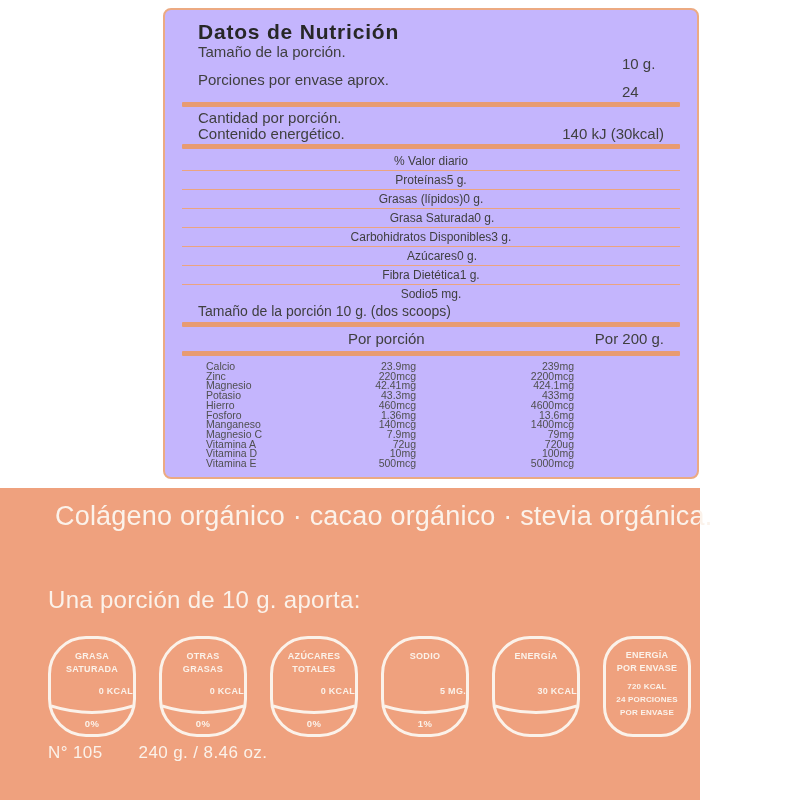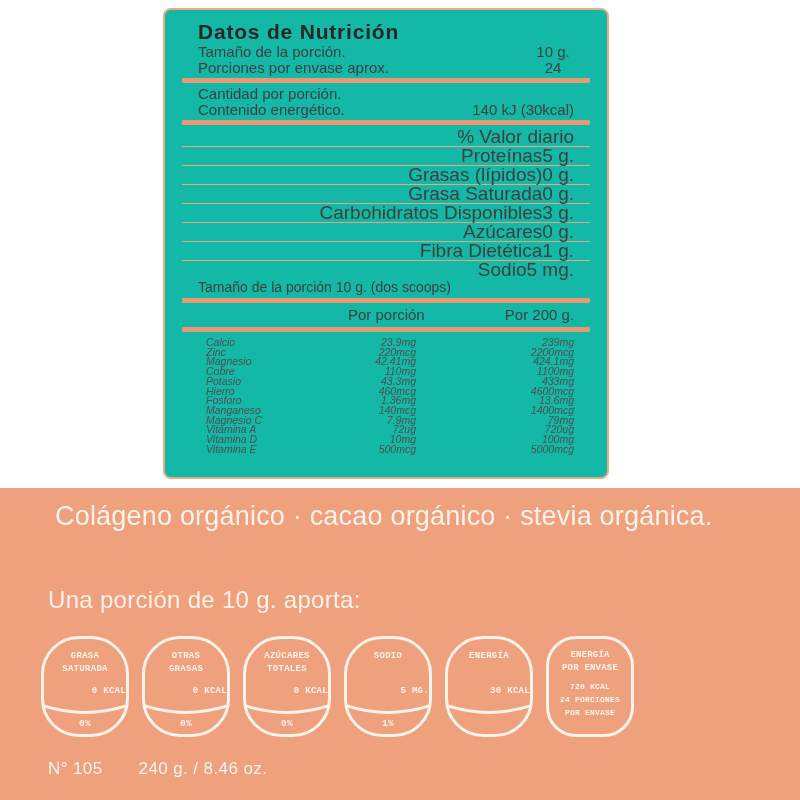--- a/index.html
+++ b/index.html
@@ -4,63 +4,63 @@
 <style>
   * { margin:0; padding:0; box-sizing:border-box; }
   html,body { background:#ffffff; }
   .page {
     position:relative; width:800px; height:800px; background:#ffffff;
     font-family:"Liberation Sans", sans-serif; overflow:hidden;
   }
 
   
   .panel {
-    position:absolute; left:163px; top:8px; width:446px; height:471px;
-    background:#14b8a6; border:2px solid #ecaa82; border-radius:8px;
+    position:absolute; left:163px; top:8px; width:536px; height:471px;
+    background:#c4b5fd; border:2px solid #ecaa82; border-radius:8px;
     padding:9px 17px 6px; overflow:hidden;
   }
   .p-pad { padding-left:16px; padding-right:16px; }
   .panel-title {
     font-size:21px; font-weight:700; letter-spacing:0.8px;
     color:#272727; line-height:25px;
   }
   .s-row {
     display:flex; justify-content:space-between;
     font-size:15px; line-height:15.5px; color:#3f3f3f;
   }
-  .s-val { width:42px; text-align:center; }
+  .s-val { width:42px; text-align:left;margin-top:12px; }
   .bar { height:5px; background:#e89b72; margin:3px 0; border-radius:1px; }
   .n-row {
-    display:flex; justify-content:flex-end;
-    font-size:19px; line-height:14px; color:#3f3f3f;
+    display:flex; justify-content:center;
+    font-size:12px; line-height:14px; color:#3f3f3f;
     padding:2px 16px; border-bottom:1.5px solid #eba47f;
   }
   .n-row .indent { padding-left:22px; }
   .n-row.last { border-bottom:none; }
   .nut-title { font-size:20px; font-weight:700; letter-spacing:0.6px; color:#272727; line-height:22px; margin-top:2px; }
   .nut-sub { font-size:14px; line-height:16px; color:#3f3f3f; }
   .cols {
     display:flex; justify-content:space-between;
     padding:1px 16px 1px 166px; font-size:15px; line-height:16px; color:#3f3f3f;
   }
-  .mgrid { padding:3px 16px 8px 24px; color:#4f4f4f;font-style:italic; }
+  .mgrid { padding:3px 16px 8px 24px; color:#4f4f4f; }
   .mrow { display:grid; grid-template-columns:126px 84px 158px; font-size:10.5px; line-height:9.7px; }
   .mrow .c2, .mrow .c3 { text-align:right; }
 
   
   .banner {
-    position:absolute; left:0; top:488px; width:800px; height:312px;
+    position:absolute; left:0; top:488px; width:700px; height:312px;
     background:#efa17e; color:#fbf2ea;
   }
   .banner-h1 {
     position:absolute; left:55px; top:13px; width:720px;
     font-size:27px; letter-spacing:0.2px; white-space:nowrap;
   }
   .banner-h2 { position:absolute; left:48px; top:98px; font-size:24px; letter-spacing:0.3px; }
-  .badges { position:absolute; left:41px; top:148px; display:flex; gap:13px;font-family:Liberation Mono, monospace; }
+  .badges { position:absolute; left:48px; top:148px; display:flex; gap:23px; }
   .badge {
     position:relative; width:88px; height:101px;
     border:3px solid #fbf2ea; border-radius:38px;
   }
   .badge.badge-env { border-radius:30px; }
   .b-name {
     position:absolute; top:11px; left:3px; right:3px; text-align:center;
     font-weight:700; font-size:9px; line-height:13px; letter-spacing:0.3px;
   }
   .b-amount {
@@ -72,21 +72,21 @@
     position:absolute; top:79px; left:0; right:0; text-align:center;
     font-weight:700; font-size:9.5px; letter-spacing:0.3px;
   }
   .b6 { position:absolute; left:2px; right:2px; text-align:center; font-weight:700; letter-spacing:0.2px; }
   .b6-1 { top:11px; font-size:9px; }
   .b6-2 { top:24px; font-size:9px; }
   .b6-3 { top:43px; font-size:8px; }
   .b6-4 { top:56px; font-size:8px; }
   .b6-5 { top:69px; font-size:8px; }
   .footer-line {
-    position:absolute; left:48px; top:271px; display:flex; gap:36px;
+    position:absolute; left:48px; top:255px; display:flex; gap:36px;
     font-size:17px; letter-spacing:0.4px;
   }
 </style>
 </head>
 <body>
 
 <div class="page">
 
   <section class="panel">
     <div class="panel-title p-pad">Datos de Nutrición</div>
@@ -162,25 +162,20 @@
         </div>
       <div class="mrow">
           <span class="c1">Zinc</span>
           <span class="c2">220mcg</span>
           <span class="c3">2200mcg</span>
         </div>
       <div class="mrow">
           <span class="c1">Magnesio</span>
           <span class="c2">42.41mg</span>
           <span class="c3">424.1mg</span>
-        </div>
-      <div class="mrow">
-          <span class="c1">Cobre</span>
-          <span class="c2">110mg</span>
-          <span class="c3">1100mg</span>
         </div>
       <div class="mrow">
           <span class="c1">Potasio</span>
           <span class="c2">43.3mg</span>
           <span class="c3">433mg</span>
         </div>
       <div class="mrow">
           <span class="c1">Hierro</span>
           <span class="c2">460mcg</span>
           <span class="c3">4600mcg</span>

